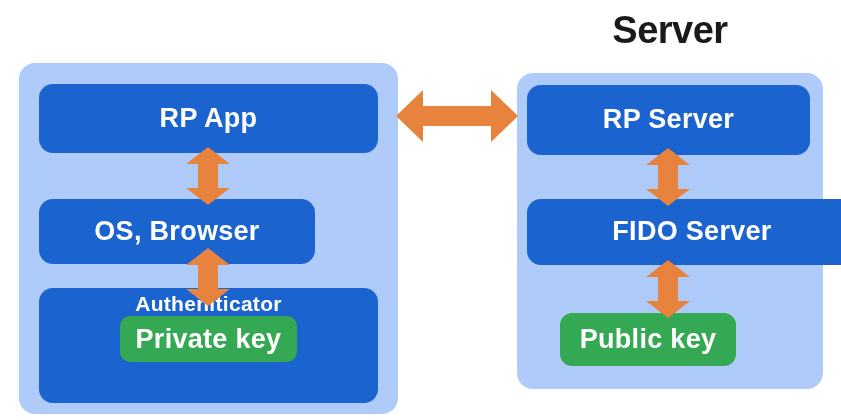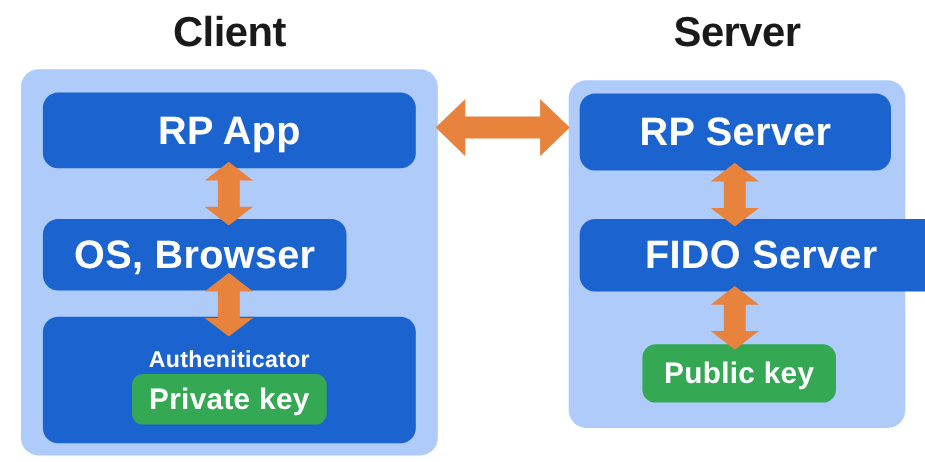--- a/index.html
+++ b/index.html
@@ -43,76 +43,75 @@
     background: var(--box-blue);
     border-radius: 14px;
     color: #ffffff;
     display: flex;
     flex-direction: column;
     align-items: center;
     justify-content: center;
     text-align: center;
   }
   .box-label {
-    font-size: 36px;
+    font-size: 27px;
     font-weight: 600;
     letter-spacing: 0.3px;
     line-height: 1.1;
   }
   .box-sublabel {
     font-size: 17px;
     font-weight: 400;
     letter-spacing: 0.2px;
     margin-top: 3px;
   }
   #rp-app-box      { left: 39px;  top: 84px;  width: 339px; height: 69px; }
   #os-browser-box  { left: 39px;  top: 199px; width: 276px; height: 65px; }
   #rp-server-box   { left: 527px; top: 85px;  width: 283px; height: 70px; }
   #fido-server-box { left: 527px; top: 199px; width: 330px; height: 66px; }
   #authenticator-box {
     left: 39px; top: 288px; width: 339px; height: 115px;
     justify-content: flex-start;
-    padding-top: 28px;
+    padding-top: 4px;
   }
   .auth-label {
     font-size: 21px;
     font-weight: 600;
     letter-spacing: 0.3px;
   }
   .key-box {
     background: var(--key-green);
     color: #ffffff;
     display: flex;
     align-items: center;
     justify-content: center;
     border-radius: 10px;
   }
   .key-label {
     font-size: 27px;
     font-weight: bold;
     letter-spacing: 0.3px;
   }
   #private-key-box { width: 177px; height: 46px; }
-  #public-key-box  { position: absolute; left: 584px; top: 313px; width: 176px; height: 53px; border-radius: 12px; justify-content: center; }
+  #public-key-box  { position: absolute; left: 560px; top: 313px; width: 176px; height: 53px; border-radius: 12px; justify-content: center; }
   .arrow {
     position: absolute;
     color: var(--arrow-orange);
   }
   #arrow-client-1 { left: 186px; top: 147px; }
   #arrow-client-2 { left: 186px; top: 248px; }
   #arrow-server-1 { left: 646px; top: 148px; }
   #arrow-server-2 { left: 646px; top: 260px; }
   #arrow-client-server { left: 396px; top: 90px; }
 </style>
 </head>
 <body>
 
 <div class="canvas">
 
-  <div class="group-title" id="client-title">Client</div>
   <div class="group-title" id="server-title">Server</div>
 
   <div class="container" id="client-container"></div>
   <div class="container" id="server-container"></div>
 
   <div class="box" id="rp-app-box">
     <div class="box-label">RP App</div>
   </div>
 
   <div class="box" id="os-browser-box">

